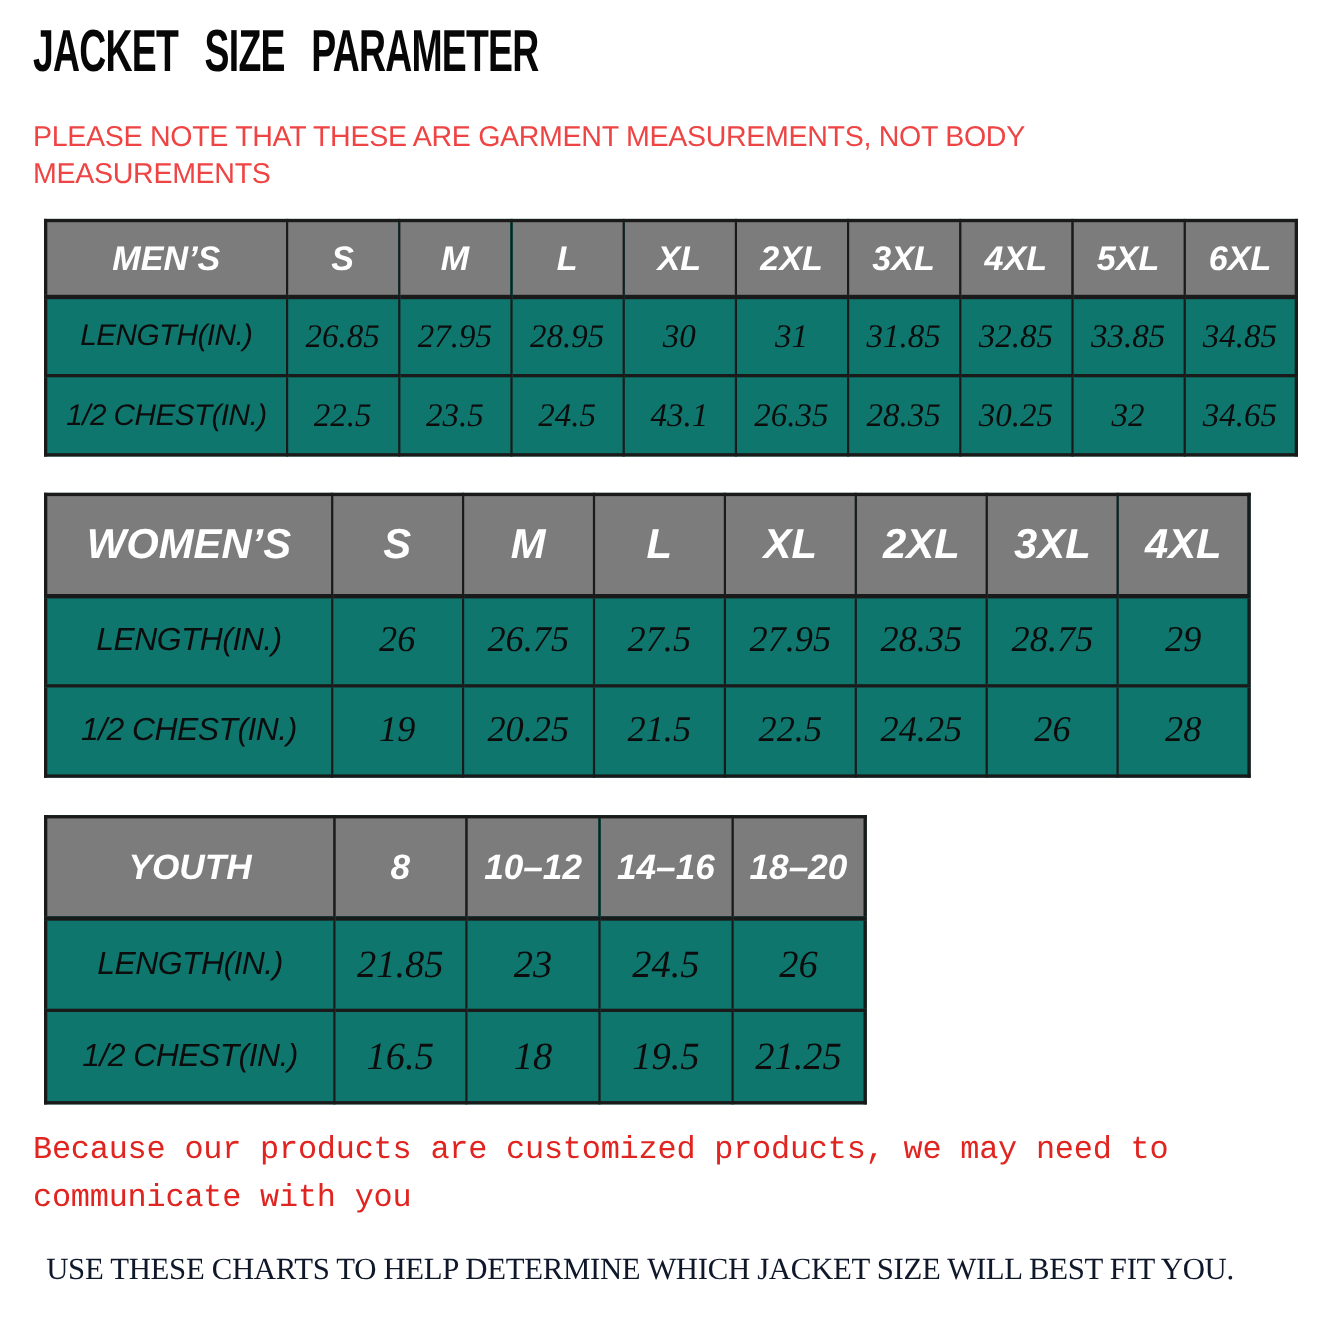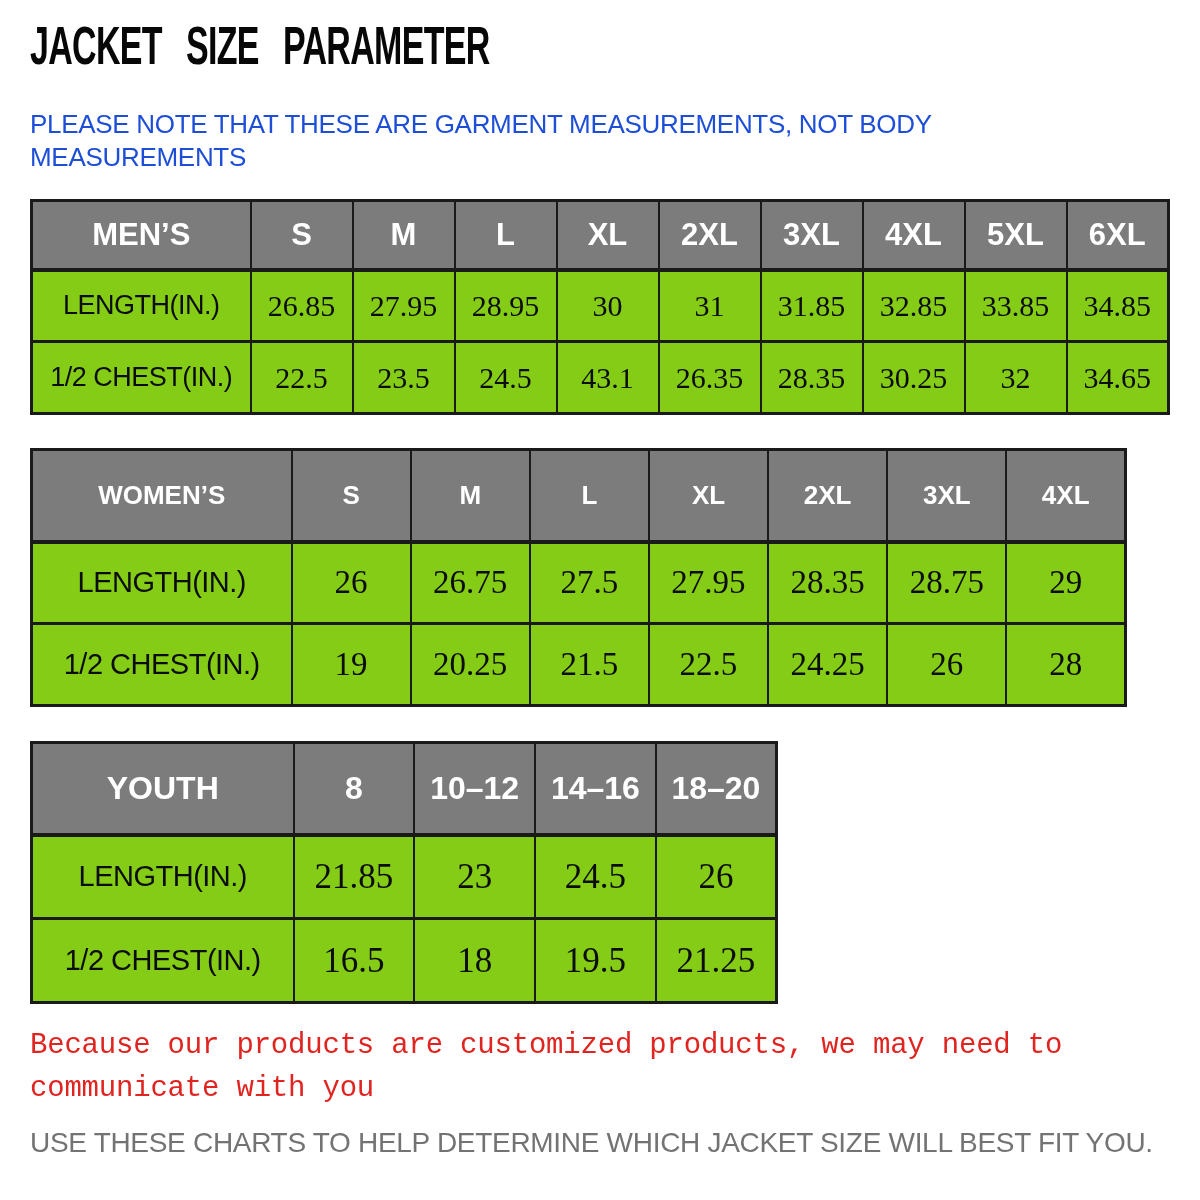--- a/index.html
+++ b/index.html
@@ -21,29 +21,30 @@
     display:inline-block;
     transform:scale(0.68,1.08);
     transform-origin:0 0;
     letter-spacing:-1px;
     word-spacing:0.45em;
   }
 
   
   .note{
     position:absolute;left:30px;top:108px;
-    color:#1d4ed8;font-size:26px;font-weight:400;
+    color:#ef4444;font-size:26px;font-weight:400;
     line-height:33px;letter-spacing:-0.3px;
   }
 
   
   table.size-table{
-    position:absolute;left:30px;
+    position:absolute;left:40px;
     border-collapse:collapse;table-layout:fixed;
-    background:#84cc16;
+    background:#0f766e;
+    font-style:italic;
   }
   table.size-table th, table.size-table td{
     text-align:center;vertical-align:middle;
     padding:0;overflow:hidden;
   }
   table.size-table th{
     background:#7c7c7c;color:#ffffff;
     font-weight:700;
     border:2px solid #1a1a1a;
     border-bottom:4px solid #1a1a1a;
@@ -66,43 +67,43 @@
   .tbl-mens{top:199px;width:1140px;}
   .tbl-mens thead tr{height:69px;}
   .tbl-mens tbody tr{height:72px;}
   .tbl-mens th{font-size:31px;}
   .tbl-mens td.row-label{font-size:27px;}
   .tbl-mens td.value-cell{font-size:30px;}
 
   .tbl-womens{top:448px;width:1097px;}
   .tbl-womens thead tr{height:92px;}
   .tbl-womens tbody tr{height:82px;}
-  .tbl-womens th{font-size:26px;}
+  .tbl-womens th{font-size:38px;}
   .tbl-womens td.row-label{font-size:29px;}
   .tbl-womens td.value-cell{font-size:33px;}
 
   .tbl-youth{top:741px;width:748px;}
   .tbl-youth thead tr{height:92px;}
   .tbl-youth tbody tr{height:84px;}
   .tbl-youth th{font-size:32px;}
   .tbl-youth td.row-label{font-size:29px;}
   .tbl-youth td.value-cell{font-size:35px;}
 
   
   .footer-para{
     position:absolute;left:30px;top:1024px;margin:0;
     width:1150px;
     color:#e02420;font-size:29px;line-height:43px;
     letter-spacing:-0.2px;
     font-family:Liberation Mono, monospace;
   }
   .footer-advice{
-    position:absolute;left:30px;top:1126px;margin:0;
-    color:#737373;font-size:28px;line-height:34px;
-    letter-spacing:-0.3px;white-space:nowrap;
+    position:absolute;left:30px;top:1126px;margin:12px;
+    color:#0f172a;font-size:28px;line-height:34px;
+    letter-spacing:-0.3px;white-space:nowrap;font-family:Liberation Serif, serif;
   }
 </style>
 </head>
 <body>
 
 <div class="canvas">
 
   <h1 class="page-title"><span class="squeeze">JACKET SIZE PARAMETER</span></h1>
 
   <div class="note">

